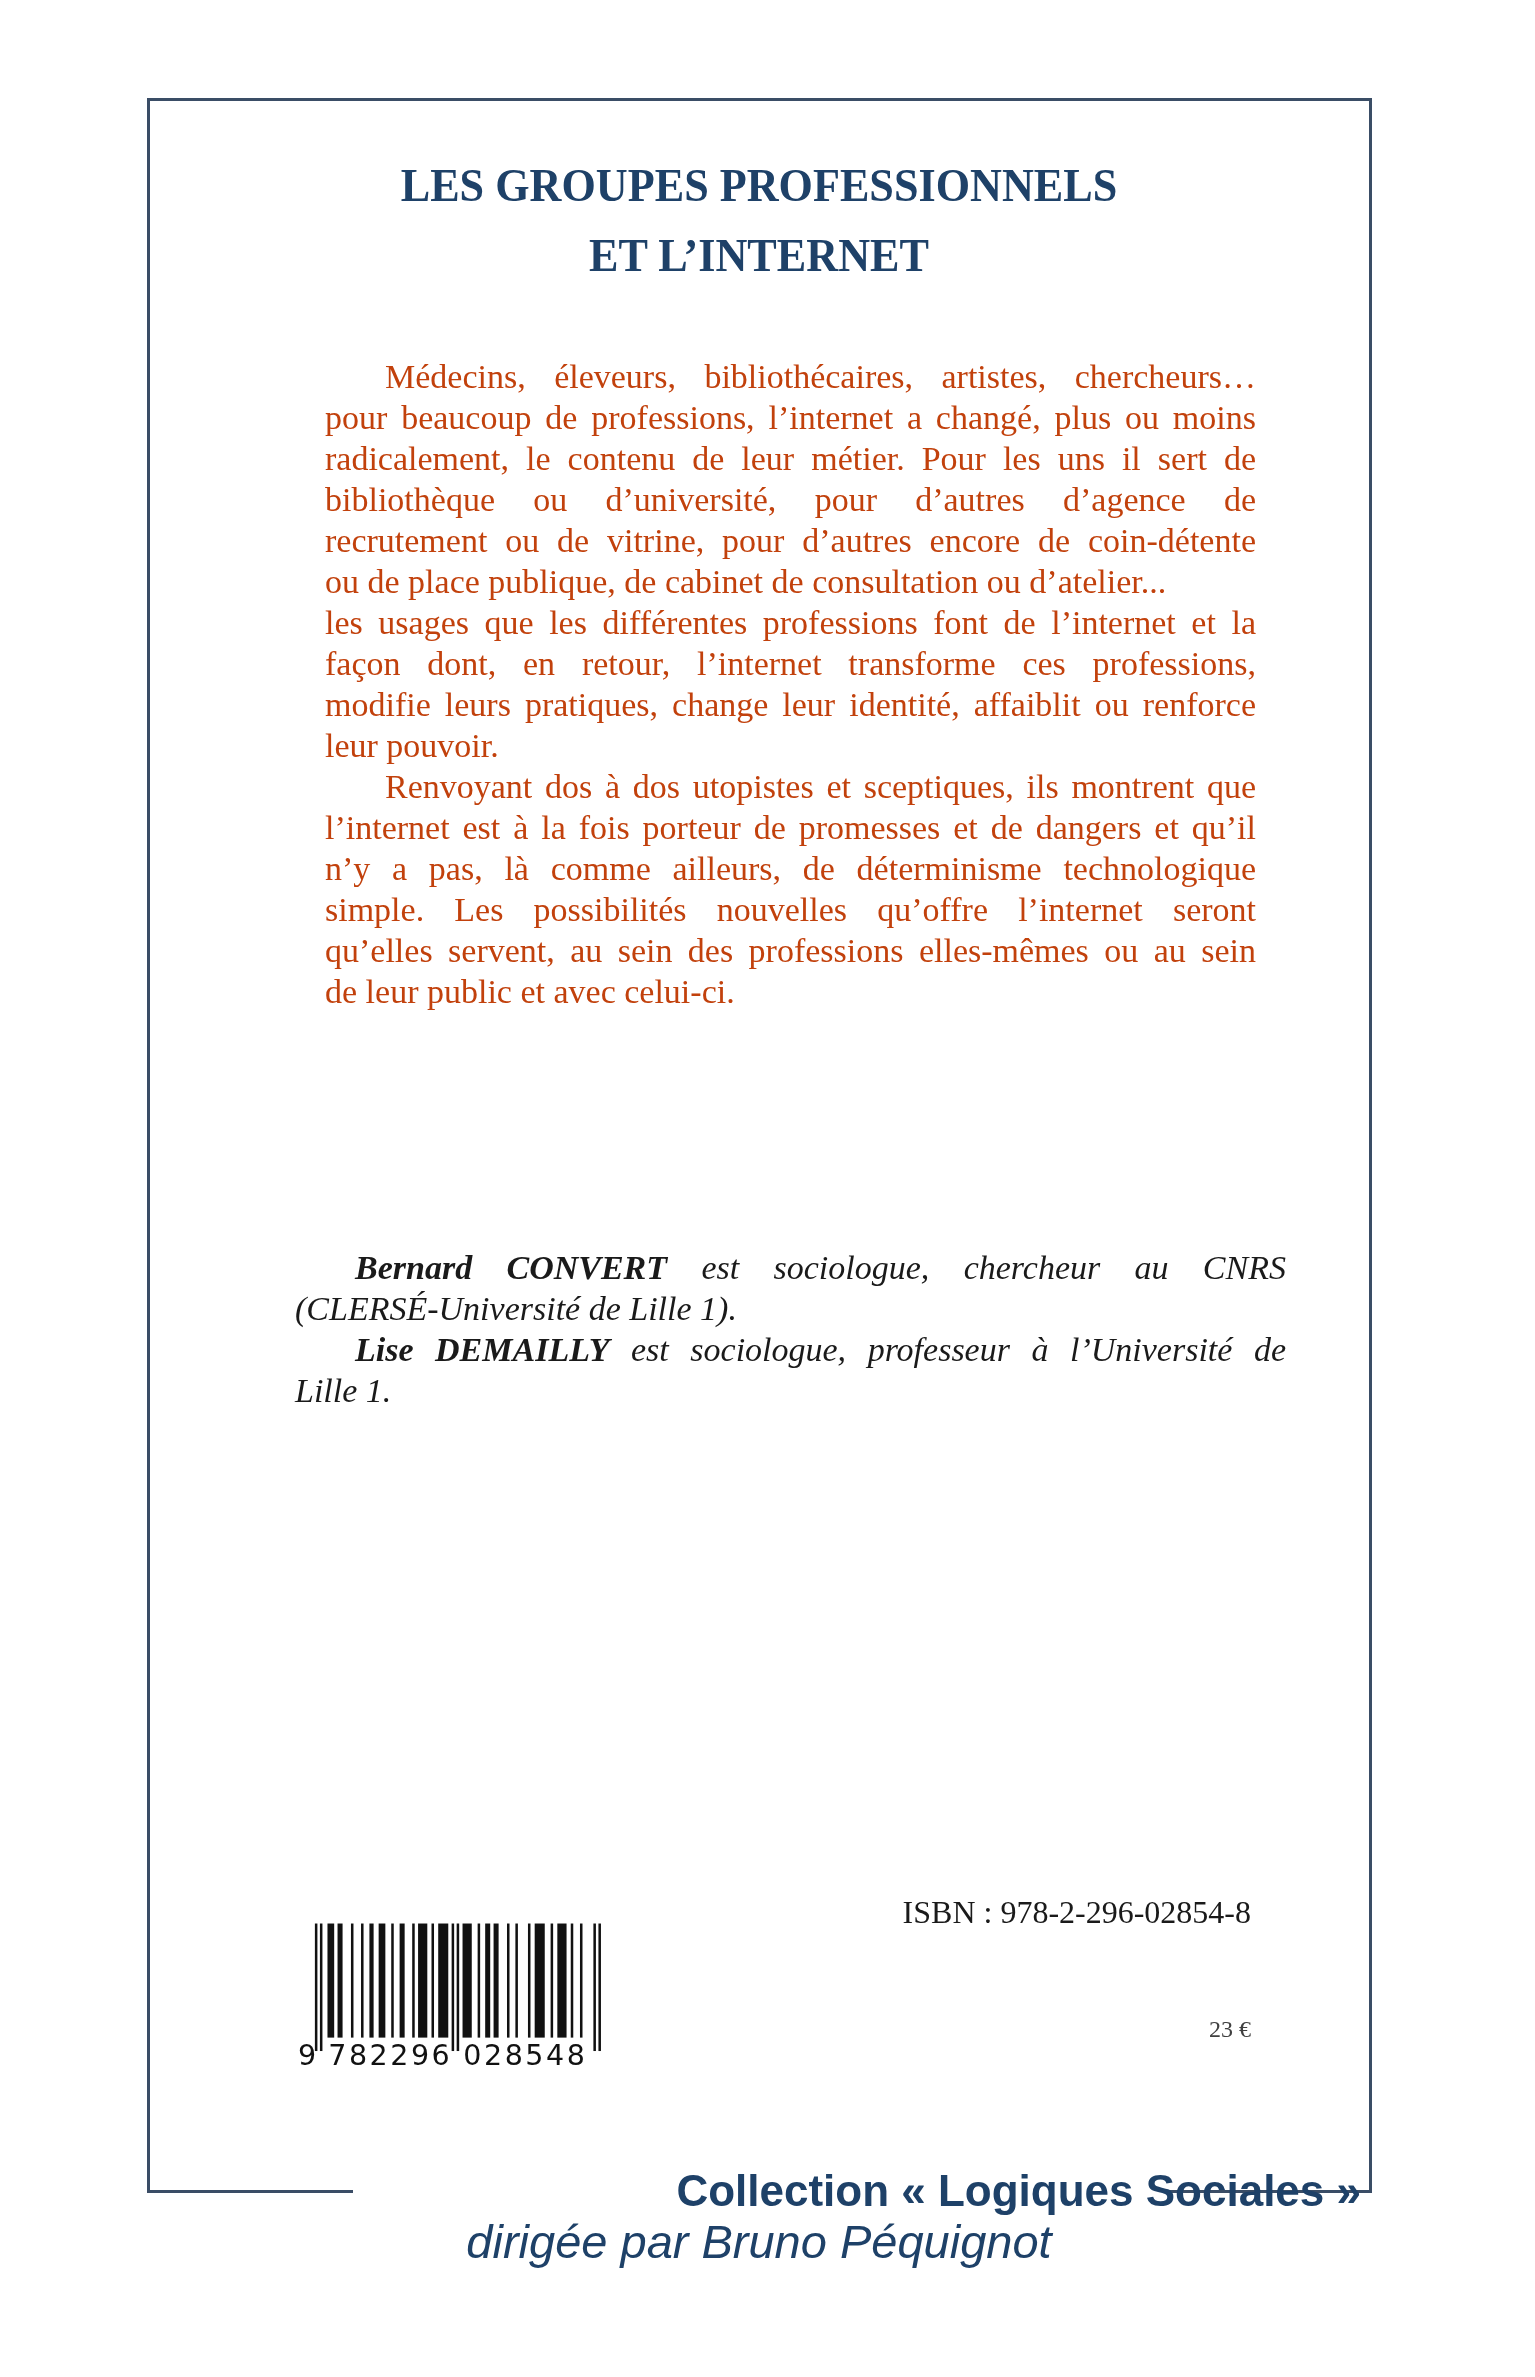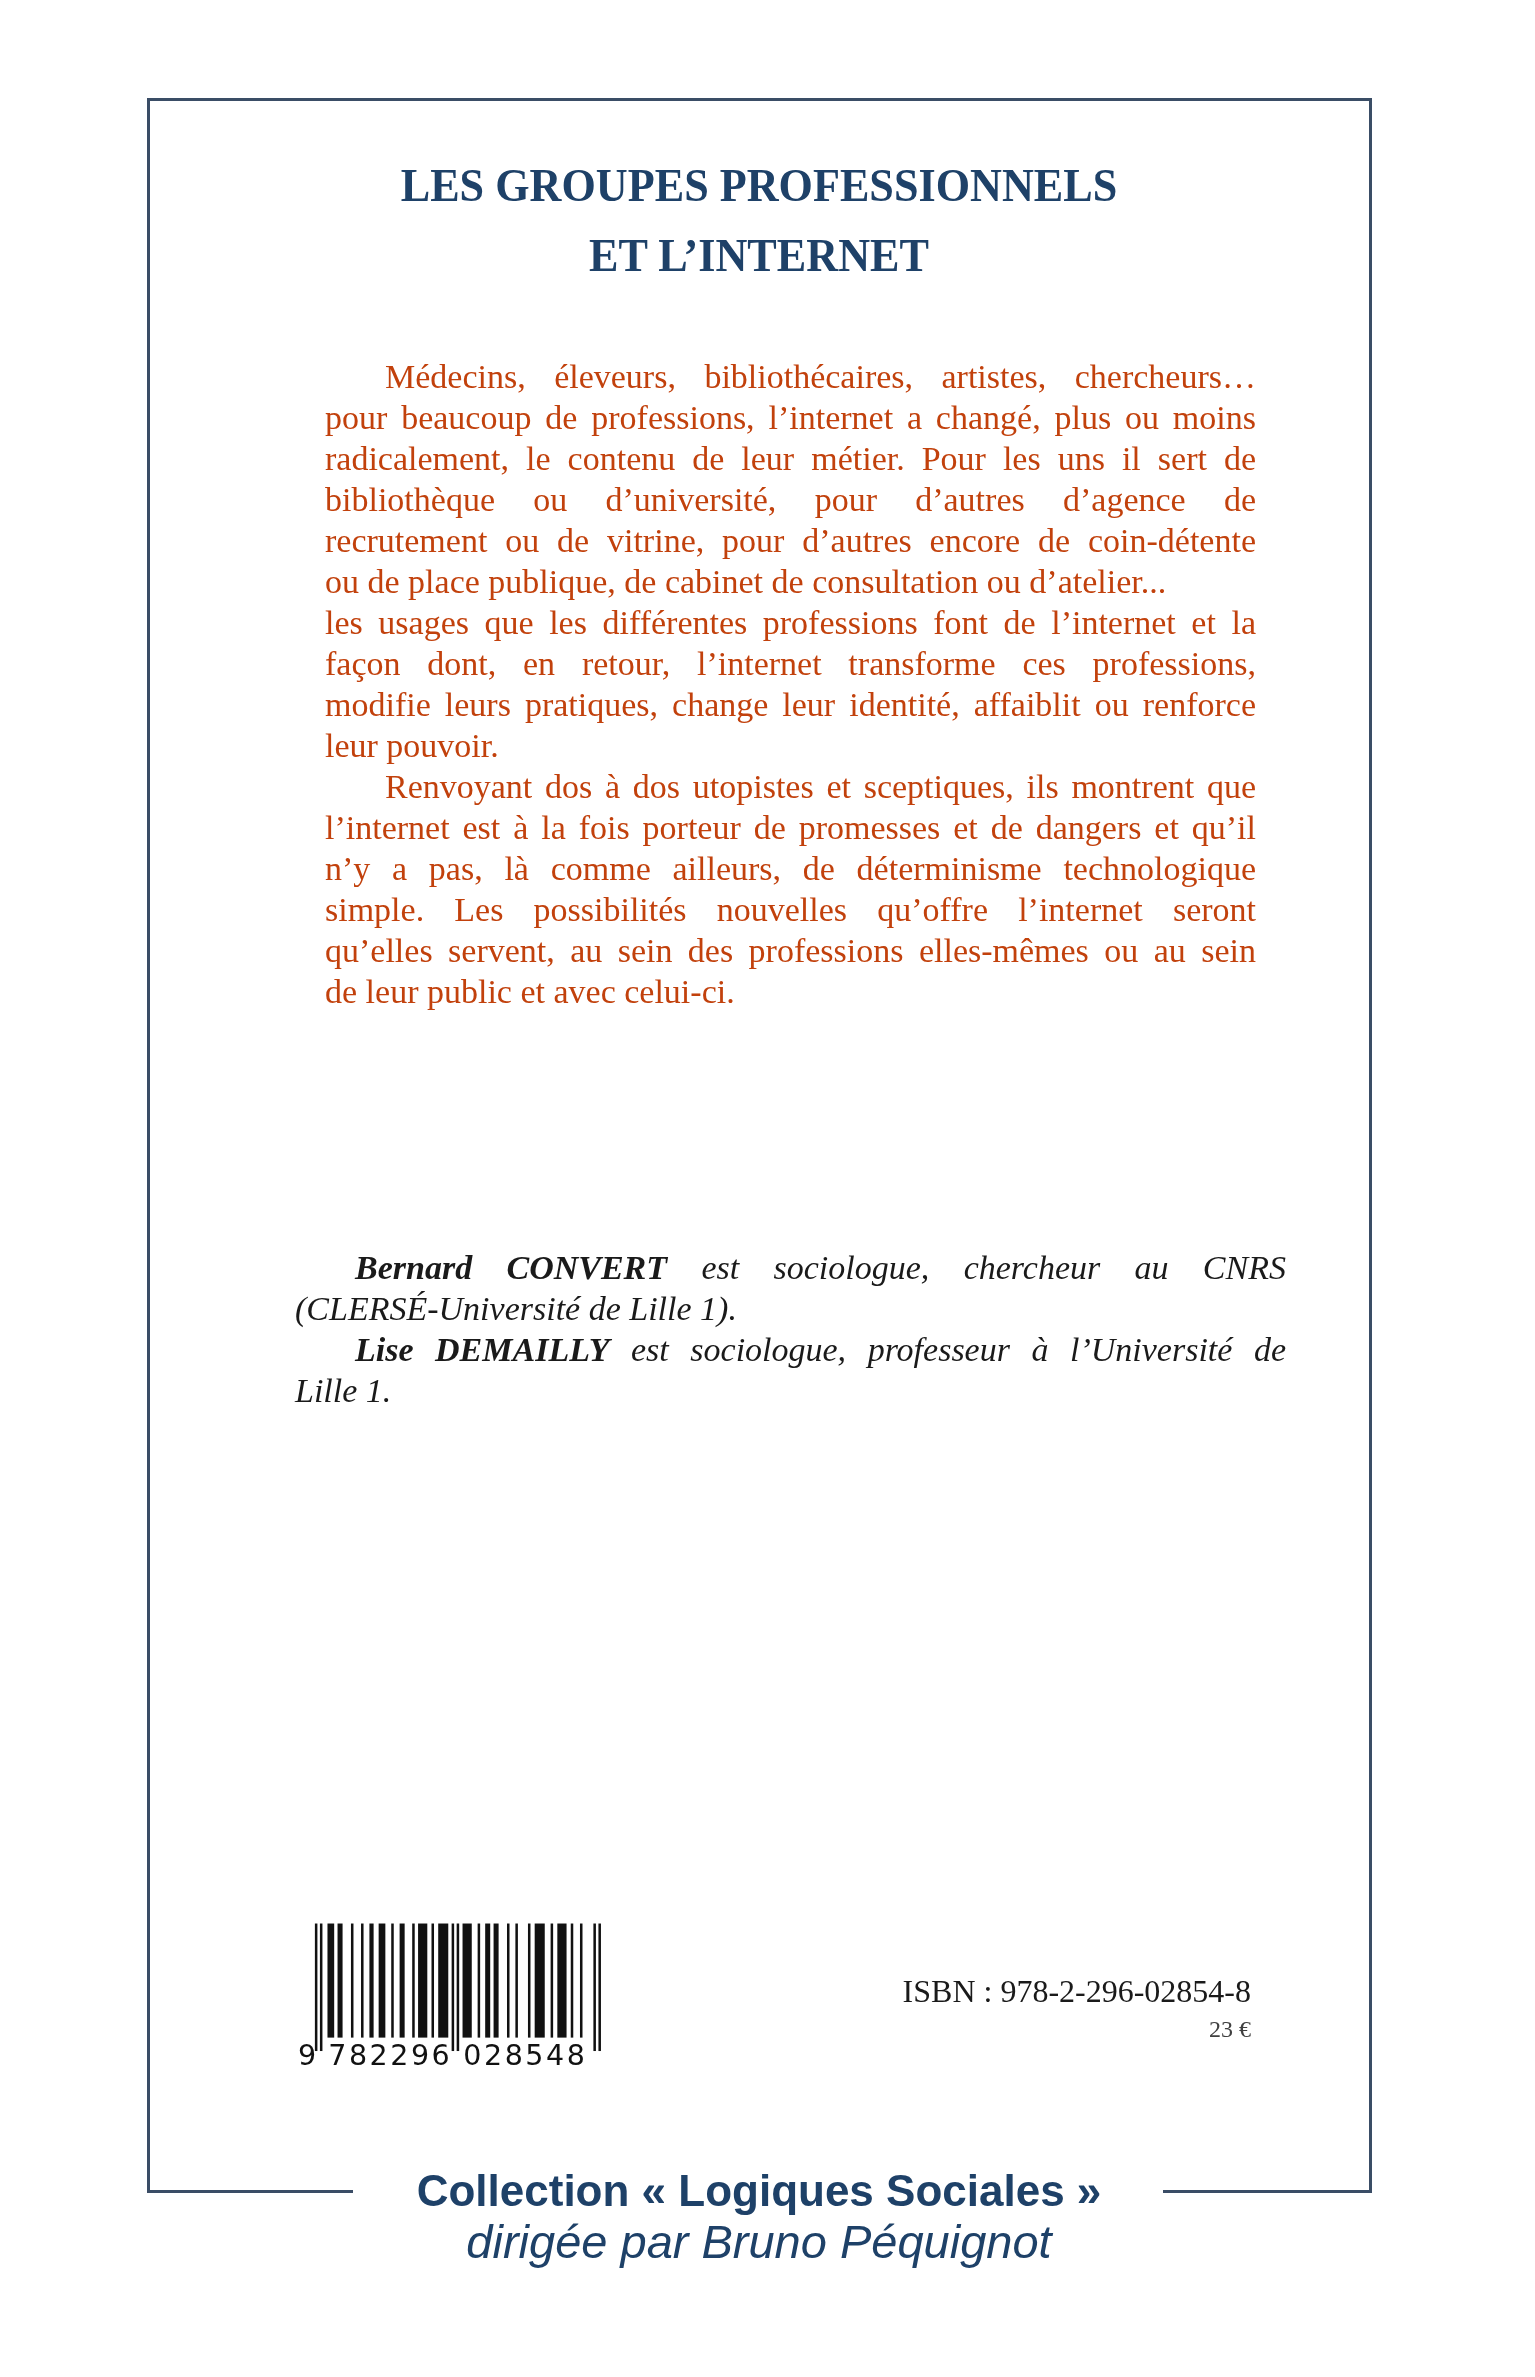--- a/index.html
+++ b/index.html
@@ -36,33 +36,33 @@
     font-family: "Liberation Serif", "DejaVu Serif", serif;
     font-style: italic; font-size: 34px; line-height: 41px; color: #1a1a1a; margin-left: 30px;
   }
   .authors .line:first-child, .authors .indent { padding-left: 60px; }
   .authors b { font-weight: bold; }
 
   .barcode {
     position: absolute; left: 298px; top: 1921px; width: 319px; height: 151px;
   }
   .isbn {
-    position: absolute; right: 284px; top: 1973px;
+    position: absolute; right: 284px; top: 1894px;
     font-family: "Liberation Serif", "DejaVu Serif", serif;
     font-size: 32px; color: #1a1a1a; white-space: nowrap; text-align: right;
   }
   .price {
     position: absolute; right: 284px; top: 2016px;
     font-family: "Liberation Serif", "DejaVu Serif", serif;
     font-size: 24px; color: #404040; white-space: nowrap; text-align: left;
   }
 
   .collection {
-    position: absolute; left: 149px; width: 1220px; top: 2166px;
-    text-align: center; color: #1e4168;
+    position: absolute; left: 141px; width: 1220px; top: 2166px;
+    text-align: right; color: #1e4168;
     font-family: "Liberation Sans", "DejaVu Sans", sans-serif;
     font-weight: bold; font-size: 44px; line-height: 49px; white-space: nowrap;
   }
   .collection-sub {
     position: absolute; left: 149px; width: 1220px; top: 2220px;
     text-align: center; color: #1e4168;
     font-family: "Liberation Sans", "DejaVu Sans", sans-serif;
     font-style: italic; font-size: 47px; line-height: 44px; white-space: nowrap;
   }
 </style>

